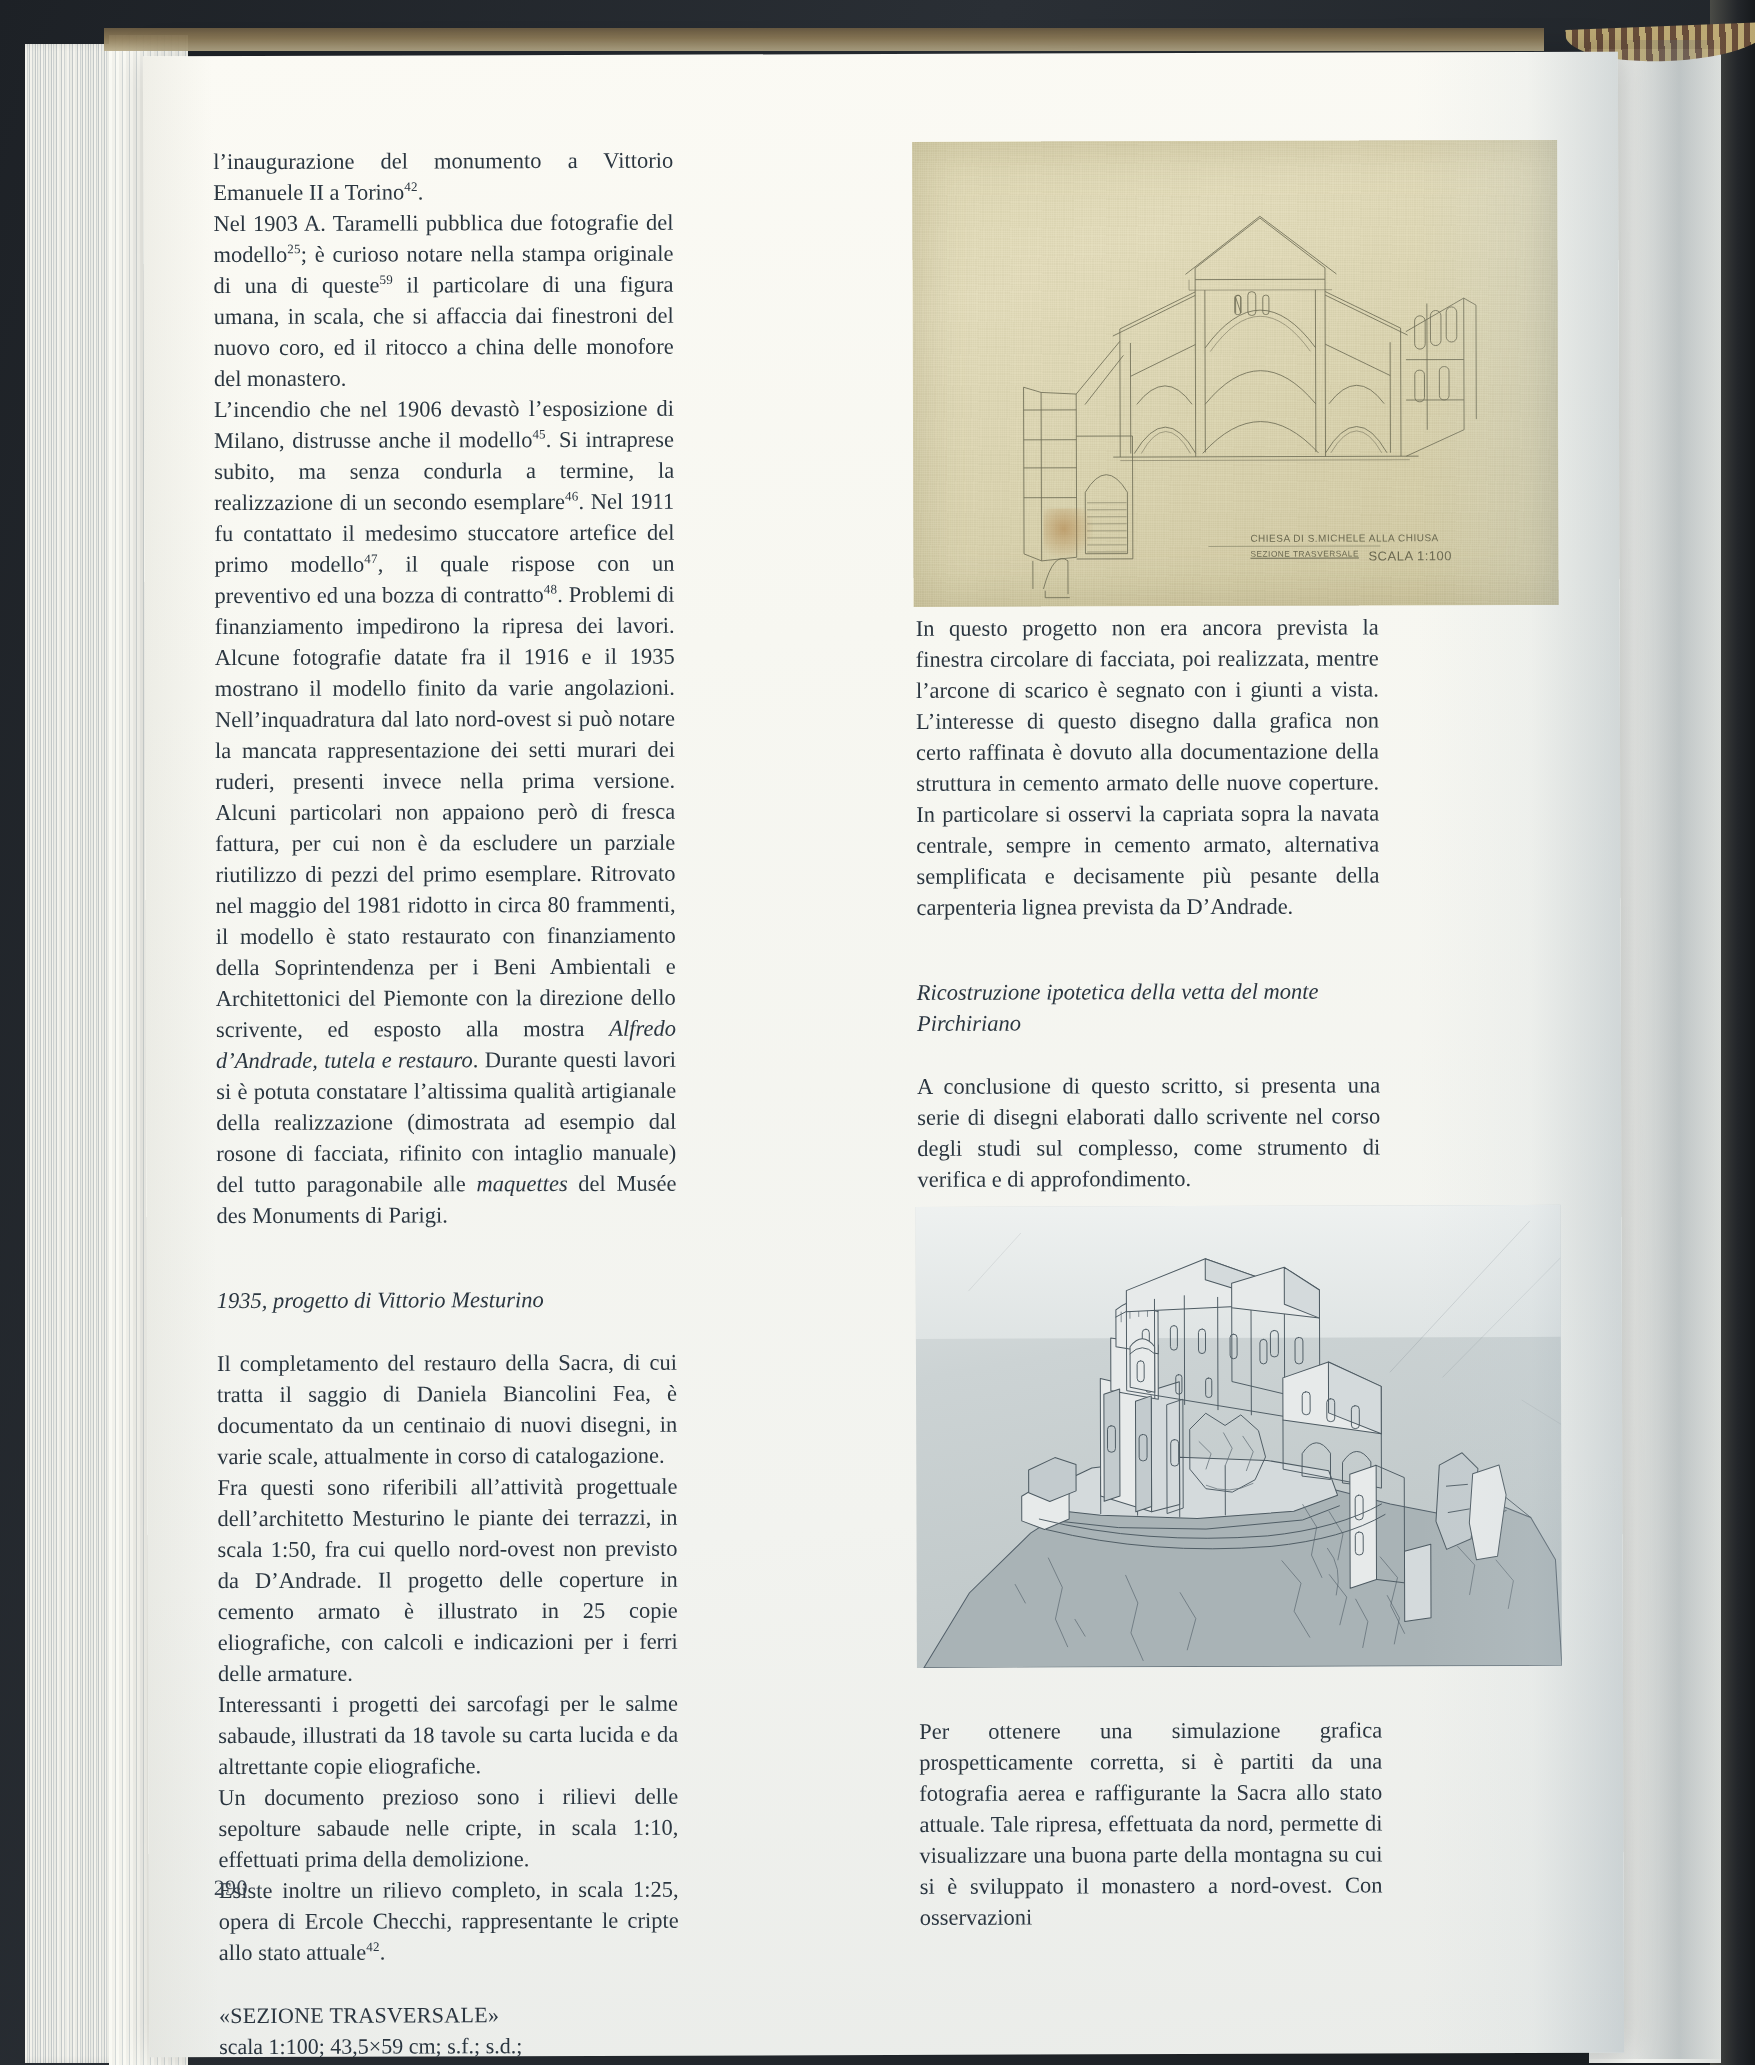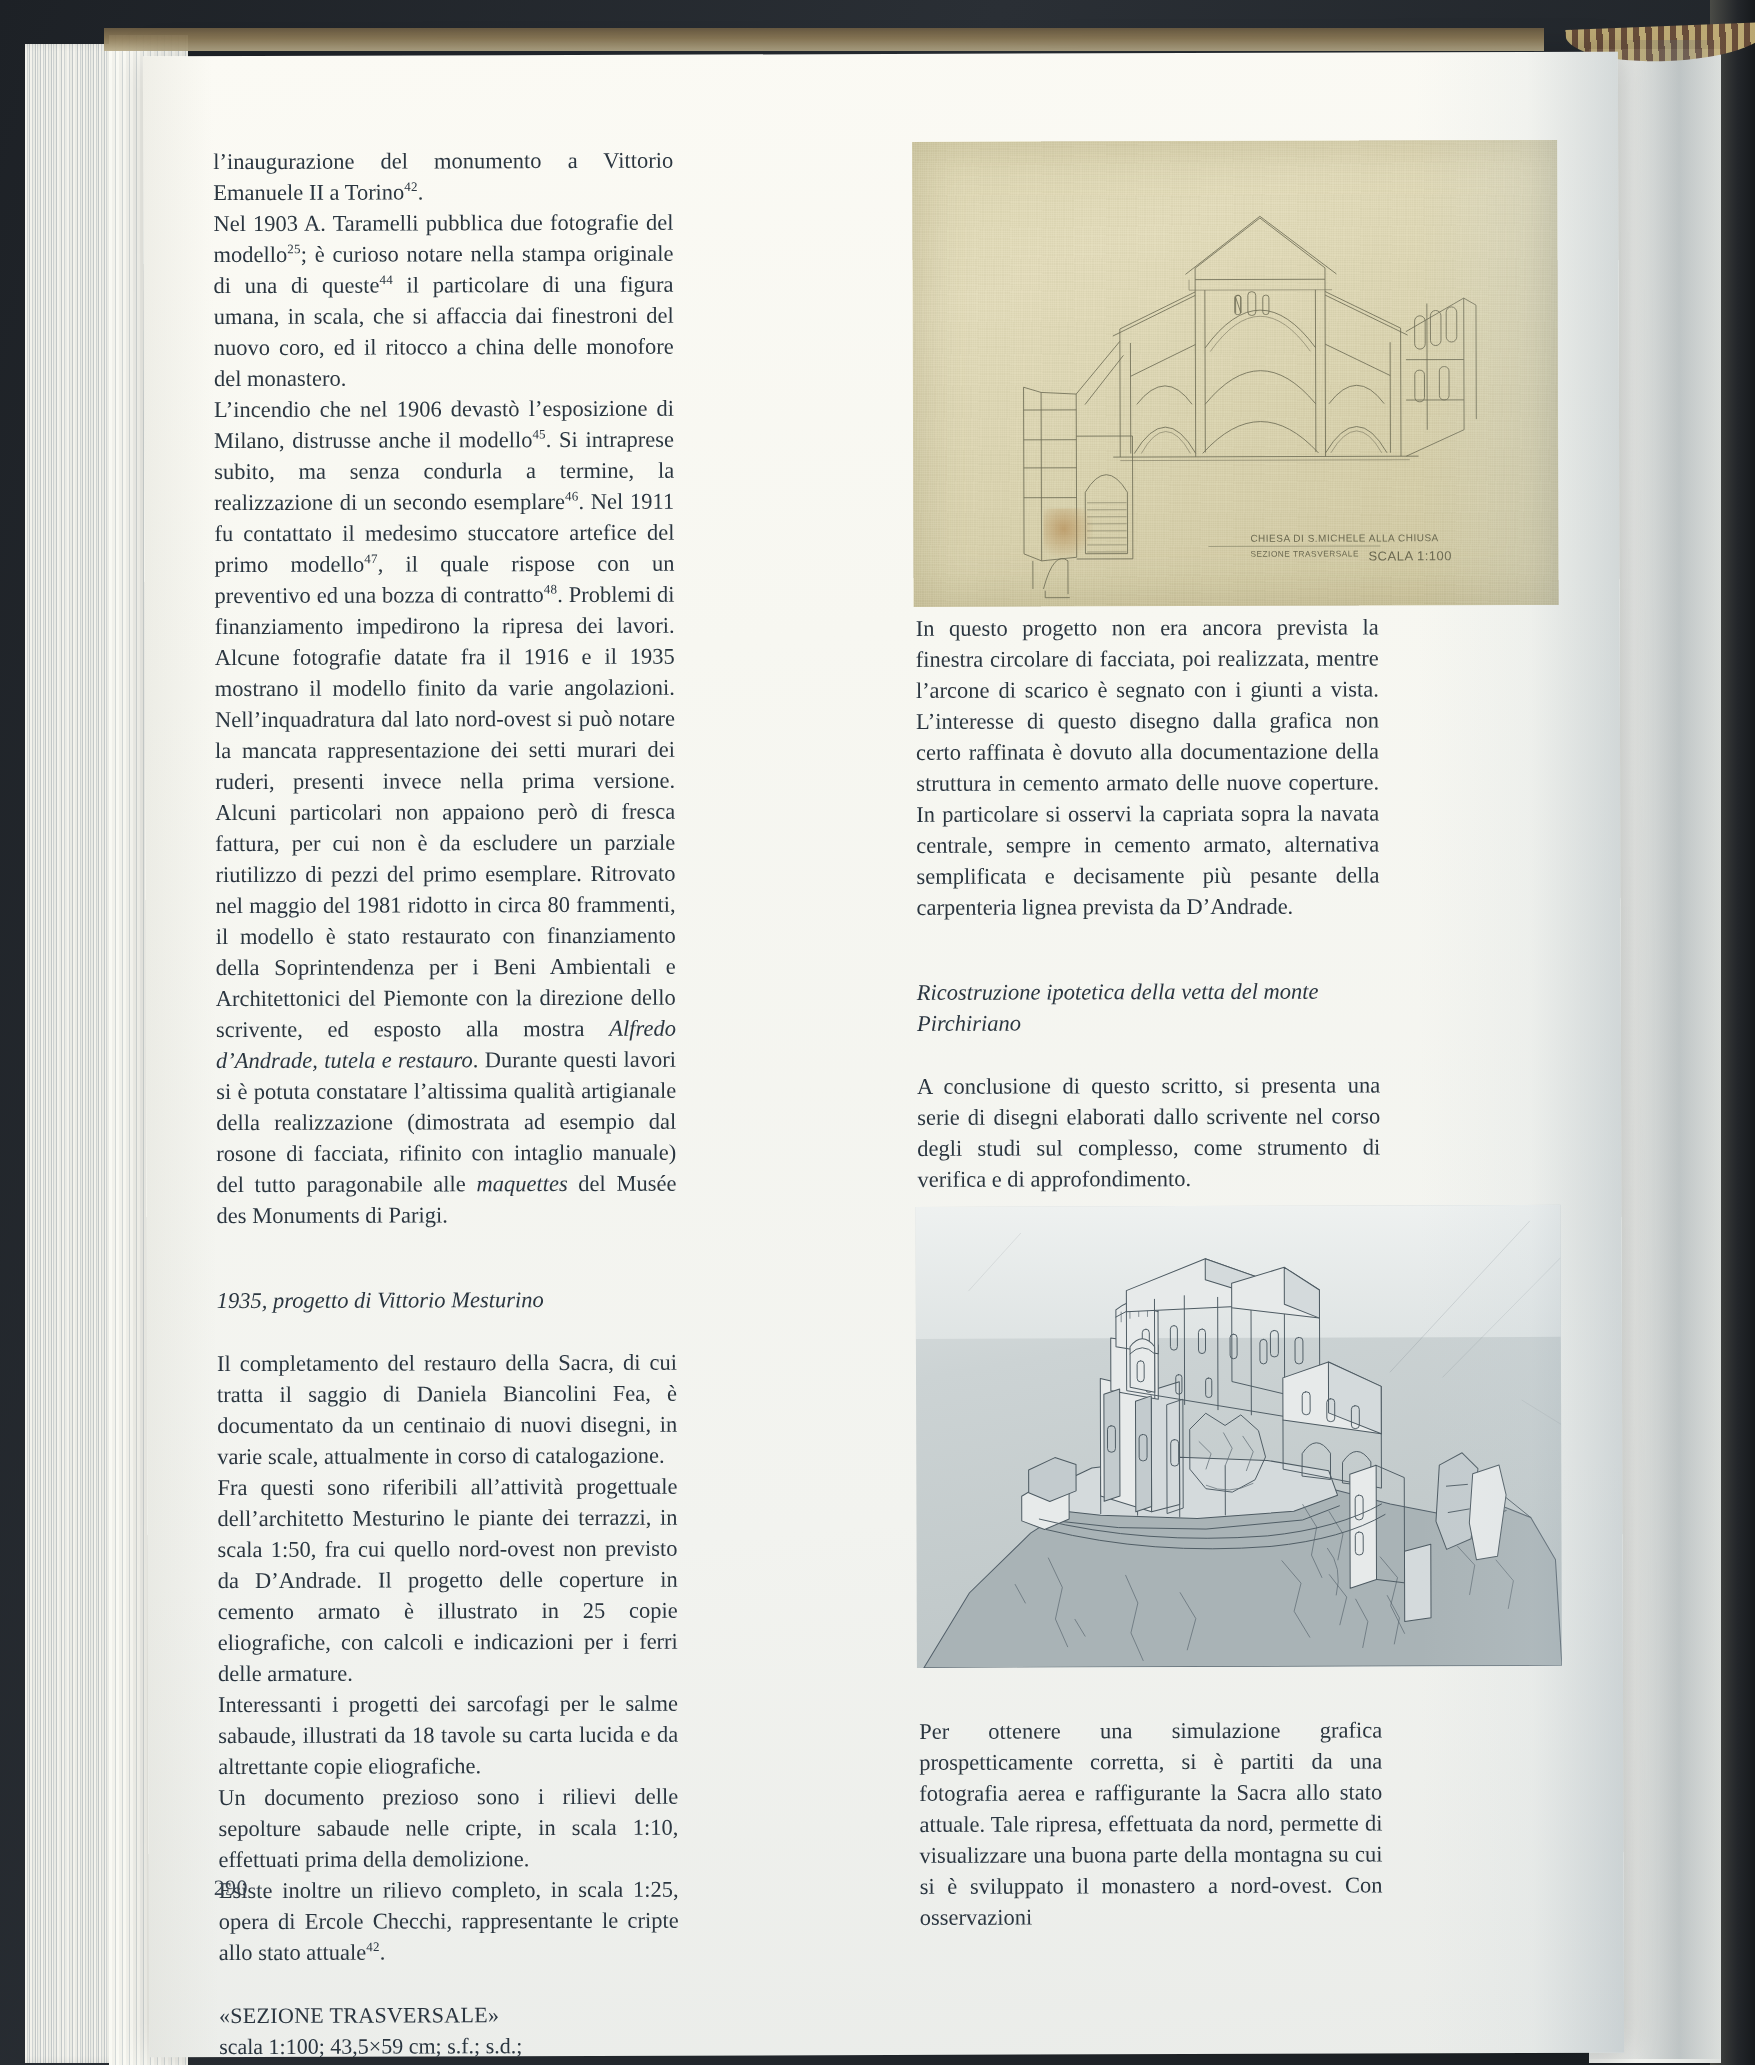--- a/index.html
+++ b/index.html
@@ -213,21 +213,21 @@
   }
   .draw-label {
     position: absolute;
     color: #6a6850;
     font-family: "Liberation Sans", "DejaVu Sans", sans-serif;
     letter-spacing: 0.5px;
     white-space: nowrap;
     margin-left: 42px;
   }
   .draw-label.l1 { left: 295px; top: 392px; font-size: 10px; }
-  .draw-label.l2 { left: 295px; top: 408px; font-size: 8.3px; }
+  .draw-label.l2 { left: 295px; top: 408px; font-size: 8.3px; text-decoration: underline; }
   .draw-label.l3 { left: 413px; top: 408px; font-size: 13px; }
   .rule-under {
     position: absolute;
     left: 295px; top: 405px;
     width: 172px; height: 0.9px;
     background: #8b8a6e;
     opacity: .7;
   }
 
   
@@ -267,21 +267,21 @@
     <div class="far-page"></div>
     <div class="headband"></div>
     <div class="spine-shadow"></div>
 
     <div id="page">
 
       <div class="col col-left">
 
         <p><span>l’inaugurazione del monumento a Vittorio Emanuele II a Torino</span><sup>42</sup><span>.</span></p>
 
-        <p><span>Nel 1903 A. Taramelli pubblica due fotografie del modello</span><sup>25</sup><span>; è curioso notare nella stampa originale di una di queste</span><sup>44</sup><span> il particolare di una figura umana, in scala, che si affaccia dai finestroni del nuovo coro, ed il ritocco a china delle monofore del monastero.</span></p>
+        <p><span>Nel 1903 A. Taramelli pubblica due fotografie del modello</span><sup>25</sup><span>; è curioso notare nella stampa originale di una di queste</span><sup>59</sup><span> il particolare di una figura umana, in scala, che si affaccia dai finestroni del nuovo coro, ed il ritocco a china delle monofore del monastero.</span></p>
 
         <p><span>L’incendio che nel 1906 devastò l’esposizione di Milano, distrusse anche il modello</span><sup>45</sup><span>. Si intraprese subito, ma senza condurla a termine, la realizzazione di un secondo esemplare</span><sup>46</sup><span>. Nel 1911 fu contattato il medesimo stuccatore artefice del primo modello</span><sup>47</sup><span>, il quale rispose con un preventivo ed una bozza di contratto</span><sup>48</sup><span>. Problemi di finanziamento impedirono la ripresa dei lavori. Alcune fotografie datate fra il 1916 e il 1935 mostrano il modello finito da varie angolazioni. Nell’inquadratura dal lato nord-ovest si può notare la mancata rappresentazione dei setti murari dei ruderi, presenti invece nella prima versione. Alcuni particolari non appaiono però di fresca fattura, per cui non è da escludere un parziale riutilizzo di pezzi del primo esemplare. Ritrovato nel maggio del 1981 ridotto in circa 80 frammenti, il modello è stato restaurato con finanziamento della Soprintendenza per i Beni Ambientali e Architettonici del Piemonte con la direzione dello scrivente, ed esposto alla mostra </span><span class="it">Alfredo d’Andrade, tutela e restauro</span><span>. Durante questi lavori si è potuta constatare l’altissima qualità artigianale della realizzazione (dimostrata ad esempio dal rosone di facciata, rifinito con intaglio manuale) del tutto paragonabile alle </span><span class="it">maquettes</span><span> del Musée des Monuments di Parigi.</span></p>
 
         <div class="gap-lg"></div>
 
         <p class="sec-head">1935, progetto di Vittorio Mesturino</p>
 
         <div class="gap-md"></div>
 
         <p>Il completamento del restauro della Sacra, di cui tratta il saggio di Daniela Biancolini Fea, è documentato da un centinaio di nuovi disegni, in varie scale, attualmente in corso di catalogazione.</p>

